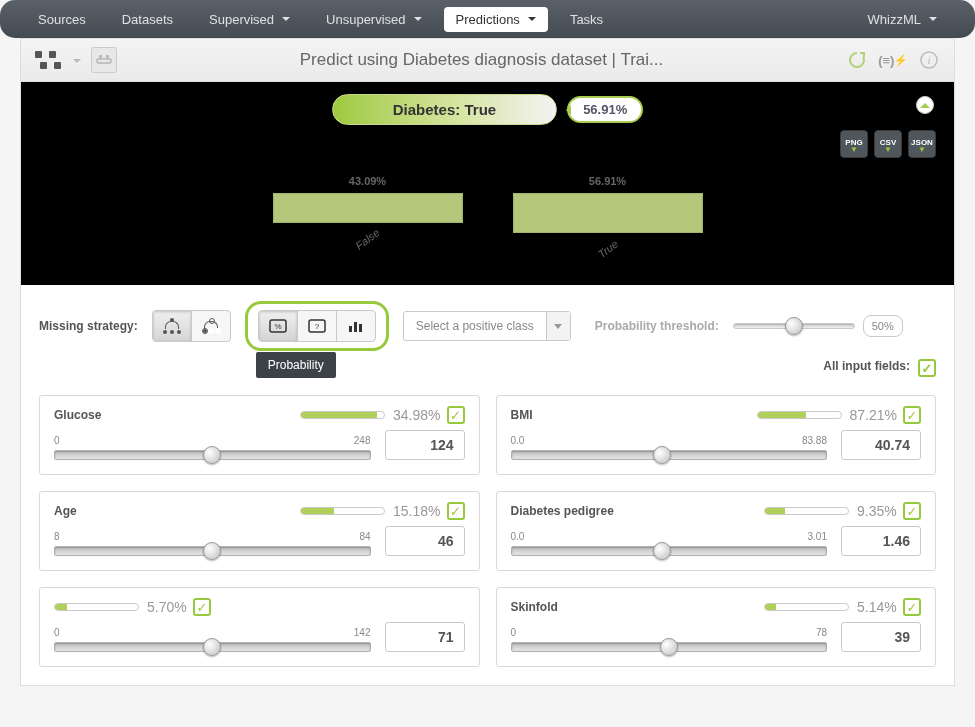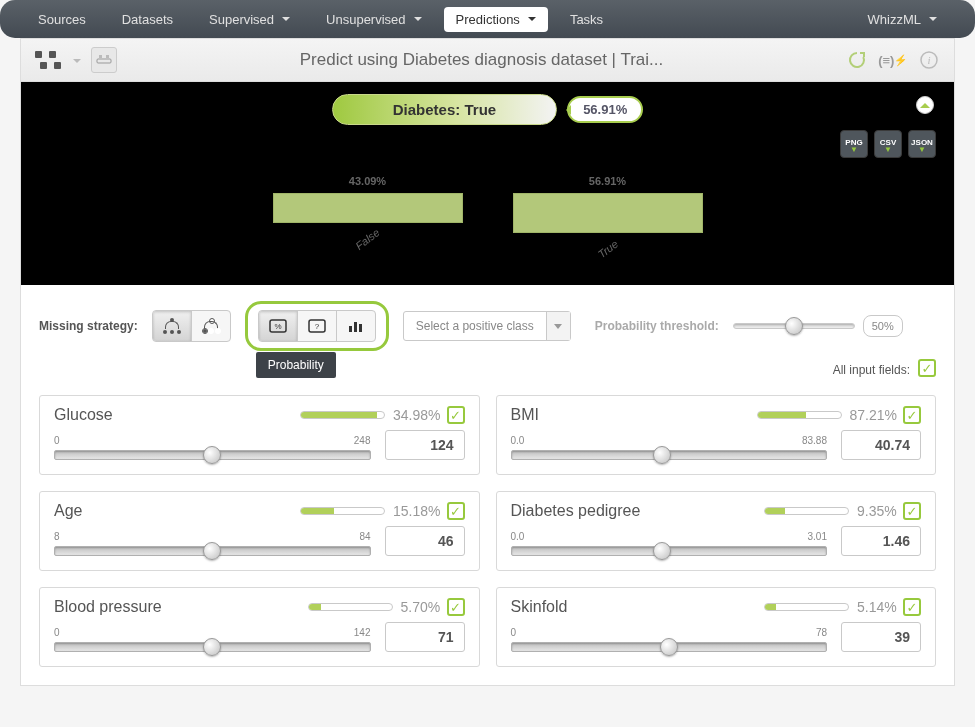--- a/index.html
+++ b/index.html
@@ -43,26 +43,26 @@
 .highlight-ring{border:3px solid #96c93d;border-radius:16px;padding:6px 10px;display:inline-flex;position:relative;}
 .tooltip{position:absolute;top:100%;left:8px;margin-top:4px;background:#3d4248;color:#fff;padding:6px 12px;border-radius:2px;font-size:12px;white-space:nowrap;}
 .tooltip::before{content:"";position:absolute;top:-5px;left:18px;border:5px solid transparent;border-bottom-color:#3d4248;}
 .sel{display:flex;align-items:center;border:1px solid #c9c9c9;border-radius:3px;height:30px;background:#fff;}
 .sel span{padding:0 12px;color:#888;font-size:12px;}
 .sel .dd{width:24px;height:28px;border-left:1px solid #c9c9c9;background:#f3f3f3;display:flex;align-items:center;justify-content:center;}
 .slider-wrap{flex:1;display:flex;align-items:center;gap:8px;}
 .slider-track{flex:1;height:6px;background:linear-gradient(#d0d0d0,#f0f0f0);border-radius:3px;border:1px solid #c9c9c9;position:relative;box-shadow:inset 0 1px 2px rgba(0,0,0,.15);}
 .slider-handle{position:absolute;top:50%;transform:translate(-50%,-50%);width:18px;height:18px;border-radius:50%;background:radial-gradient(circle at 35% 35%,#fff,#bfbfbf);border:1px solid #999;box-shadow:0 1px 2px rgba(0,0,0,.3);cursor:grab;}
 .pct-box{border:1px solid #c9c9c9;border-radius:8px;padding:4px 8px;font-size:11px;color:#888;background:#fff;}
-.all-inputs{display:flex;justify-content:flex-end;align-items:flex-end;gap:8px;margin-top:8px;font-size:12px;font-weight:400;color:#555;}
+.all-inputs{display:flex;justify-content:flex-end;align-items:flex-start;gap:8px;margin-top:8px;font-size:12px;font-weight:700;color:#555;}
 .chk{width:18px;height:18px;border:2px solid #97c93d;border-radius:3px;display:flex;align-items:center;justify-content:center;color:#97c93d;font-size:13px;cursor:pointer;}
 .fields{display:flex;flex-wrap:wrap;gap:16px 16px;padding:10px 18px 18px;}
 .field-card{flex:1 1 calc(50% - 8px);border:1px solid #d9d9d9;border-radius:3px;background:#fff;padding:10px 14px 14px;min-width:420px;}
 .field-top{display:flex;align-items:center;margin-bottom:6px;}
-.field-name{font-size:16px;font-weight:400;color:#555;flex:1;}
+.field-name{font-size:12px;font-weight:700;color:#555;flex:1;}
 .imp-track{width:85px;height:8px;border:1px solid #c9c9c9;border-radius:6px;position:relative;overflow:hidden;background:#fff;}
 .imp-fill{height:100%;background:#b1d05a;}
 .imp-pct{font-size:14px;color:#999;margin-left:8px;min-width:40px;}
 .field-chk{margin-left:6px;}
 .slider-row{display:flex;align-items:flex-end;gap:14px;}
 .slider-col{flex:1;}
 .minmax{display:flex;justify-content:space-between;font-size:10px;color:#888;margin-bottom:4px;}
 .field-track{height:10px;background:linear-gradient(#bfbfbf,#e6e6e6);border-radius:2px;border:1px solid #b0b0b0;position:relative;box-shadow:inset 0 1px 2px rgba(0,0,0,.25);}
 .val-box{border:1px solid #c9c9c9;border-radius:3px;width:80px;height:30px;display:flex;align-items:center;justify-content:flex-end;padding:0 10px;font-size:14px;font-weight:600;color:#555;background:#fff;}
 .tree-icon{display:inline-block;width:18px;height:16px;position:relative;}
@@ -312,21 +312,20 @@
             </div>
             <div class="field-track">
               <div class="slider-handle" style="left:48%"></div>
             </div>
           </div>
           <div class="val-box">1.46</div>
         </div>
       </div>
       <div class="field-card">
         <div class="field-top">
-          <span class="field-name">Blood pressure</span>
           <div class="imp-track">
             <div class="imp-fill" style="width:14.82%"></div>
           </div>
           <span class="imp-pct">5.70%</span>
           <div class="chk field-chk">✓</div>
         </div>
         <div class="slider-row">
           <div class="slider-col">
             <div class="minmax">
               <span>0</span>

